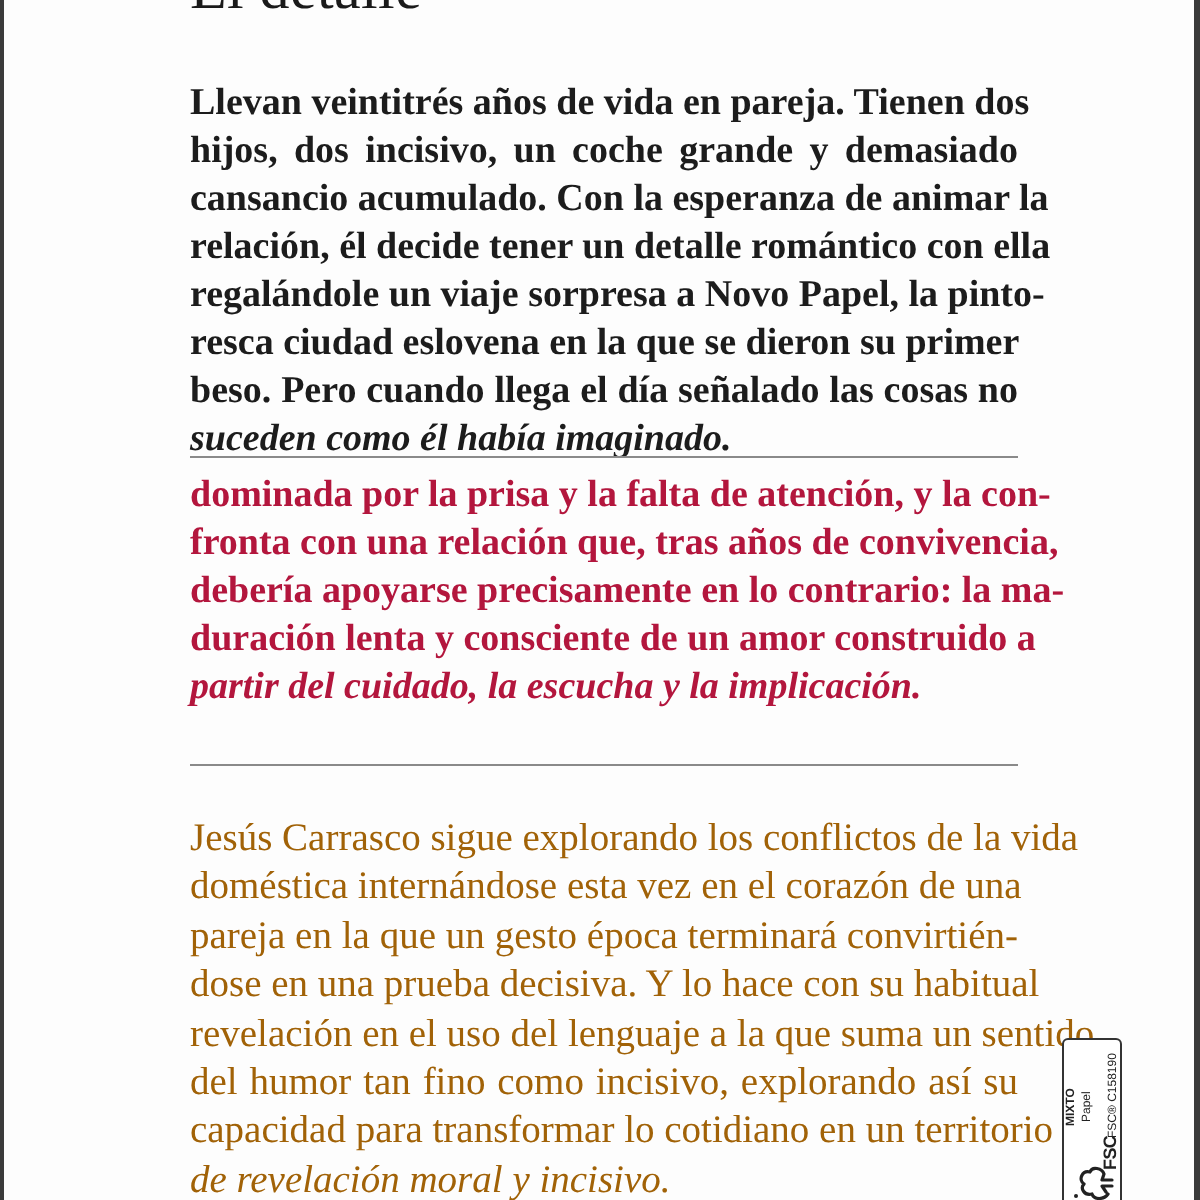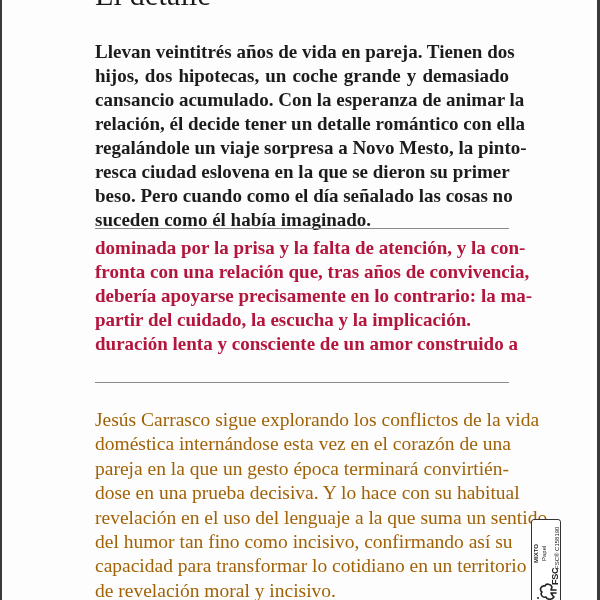--- a/index.html
+++ b/index.html
@@ -47,20 +47,21 @@
       font-size: 19px;
     }
     .text-block .line {
       display: block;
       white-space: nowrap;
       text-align: justify;
       text-align-last: justify;
     }
     .text-block .line.last {
       text-align-last: left;
+      font-style: italic;
     }
     .p1 {
       top: 40px;
       line-height: 24px;
       font-weight: bold;
       color: #1c1c1c;
     }
     .p2 {
       top: 236px;
       line-height: 24px;
@@ -148,48 +149,48 @@
 <body>
 
 <div class="page">
   <div class="edge-left"></div>
   <div class="edge-right"></div>
 
   <div class="title">El detalle</div>
 
   <div class="text-block p1">
     <span class="line">Llevan veintitrés años de vida en pareja. Tienen dos</span>
-    <span class="line">hijos, dos hipotecas, un coche grande y demasiado</span>
+    <span class="line">hijos, dos incisivo, un coche grande y demasiado</span>
     <span class="line">cansancio acumulado. Con la esperanza de animar la</span>
     <span class="line">relación, él decide tener un detalle romántico con ella</span>
-    <span class="line">regalándole un viaje sorpresa a Novo Mesto, la pinto-</span>
+    <span class="line">regalándole un viaje sorpresa a Novo Papel, la pinto-</span>
     <span class="line">resca ciudad eslovena en la que se dieron su primer</span>
-    <span class="line">beso. Pero cuando como el día señalado las cosas no</span>
+    <span class="line">beso. Pero cuando llega el día señalado las cosas no</span>
     <span class="line last">suceden como él había imaginado.</span>
   </div>
 
   <div class="divider d1"></div>
 
   <div class="text-block p2">
     <span class="line">dominada por la prisa y la falta de atención, y la con-</span>
     <span class="line">fronta con una relación que, tras años de convivencia,</span>
     <span class="line">debería apoyarse precisamente en lo contrario: la ma-</span>
+    <span class="line">duración lenta y consciente de un amor construido a</span>
     <span class="line last">partir del cuidado, la escucha y la implicación.</span>
-    <span class="line">duración lenta y consciente de un amor construido a</span>
   </div>
 
   <div class="divider d2"></div>
 
   <div class="text-block p3">
     <span class="line">Jesús Carrasco sigue explorando los conflictos de la vida</span>
     <span class="line">doméstica internándose esta vez en el corazón de una</span>
     <span class="line">pareja en la que un gesto época terminará convirtién-</span>
     <span class="line">dose en una prueba decisiva. Y lo hace con su habitual</span>
     <span class="line">revelación en el uso del lenguaje a la que suma un sentido</span>
-    <span class="line">del humor tan fino como incisivo, confirmando así su</span>
+    <span class="line">del humor tan fino como incisivo, explorando así su</span>
     <span class="line">capacidad para transformar lo cotidiano en un territorio</span>
     <span class="line last">de revelación moral y incisivo.</span>
   </div>
 
   <div class="fsc">
     <div class="fsc-inner">
       <svg class="fsc-logo" viewBox="0 0 18 24">
         <path d="M4 20 C1 18 1 13 4 12 C3 8 7 6 9 8 C11 5 16 7 15 11 C18 12 17 17 14 18 L11 17 L11 22 M8 22 L8 17 L5 19" fill="none" stroke="#222" stroke-width="1.6" stroke-linecap="round" stroke-linejoin="round"></path>
         <circle cx="3" cy="4" r="1" fill="#222"></circle>
       </svg>

